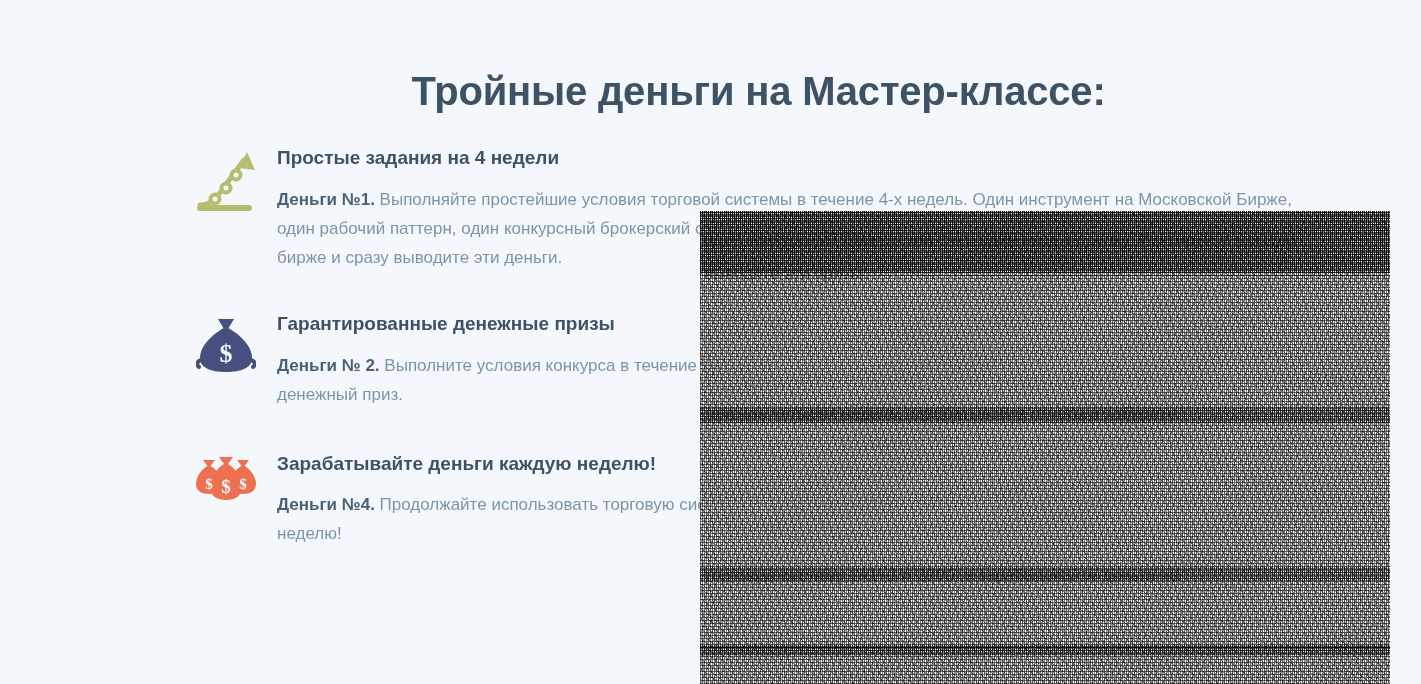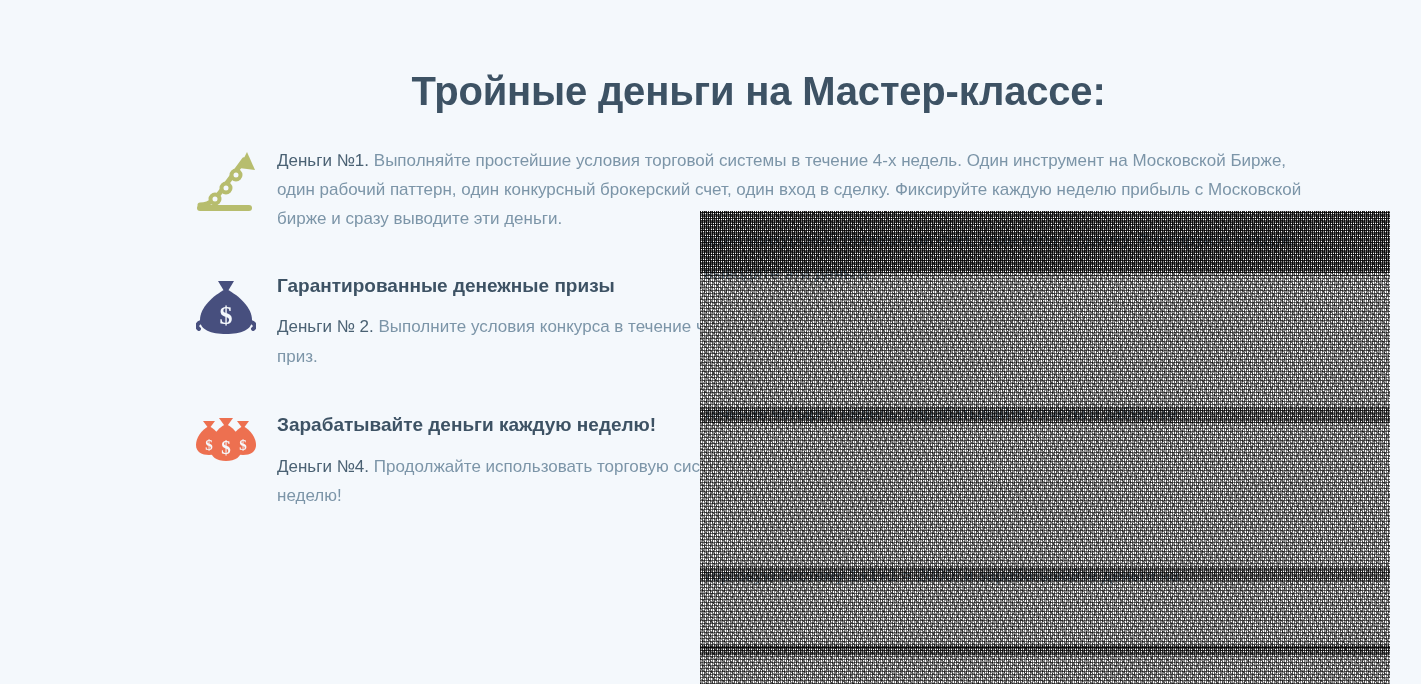--- a/index.html
+++ b/index.html
@@ -72,21 +72,21 @@
   }
   .feature-text {
     font-size: 17px;
     color: #7c95a8;
     line-height: 1.72;
     margin: 0;
     max-width: 1040px;
   }
   .feature-text b {
     color: #4a6173;
-    font-weight: normal;
+    font-weight: bold;
   }
 
   
   .row-1 { margin-bottom: 40px; }
   .row-2 { margin-bottom: 42px; }
 
   
   .noise-overlay {
     position: absolute;
     left: 652px;
@@ -200,20 +200,21 @@
           </g>
           <polygon points="50,2 58,20 42,18" fill="#b7bd6e"></polygon>
           <g fill="#f4f8fc" stroke="#b7bd6e" stroke-width="4">
             <circle cx="18" cy="49" r="4.5"></circle>
             <circle cx="29" cy="38" r="4.5"></circle>
             <circle cx="39" cy="25" r="4.5"></circle>
           </g>
         </svg>
       </div>
       <div class="feature-body">
+        <div class="feature-title">Простые задания на 4 недели</div>
         <p class="feature-text">
           <b>Деньги №1.</b>
           <span>Выполняйте простейшие условия торговой системы в течение 4-х недель. Один инструмент на Московской Бирже, один рабочий паттерн, один конкурсный брокерский счет, один вход в сделку. Фиксируйте каждую неделю прибыль с Московской бирже и сразу выводите эти деньги.</span>
         </p>
       </div>
     </div>
 
     <div class="feature-row row-2">
       <div class="feature-icon">
         <svg width="60" height="58" viewBox="0 0 60 58" aria-hidden="true">
@@ -264,18 +265,18 @@
   </div>
 
   <div class="noise-overlay">
     <div class="noise-dense-band nb1"></div>
     <div class="noise-dense-band nb2"></div>
     <div class="noise-dense-band nb3"></div>
     <div class="noise-dense-band nb4"></div>
     <div class="noise-seam seam-a"></div>
     <div class="noise-seam seam-b"></div>
     <div class="ghost-line g1">один конкурсный брокерский счет, один вход в сделку. Фиксируйте каждую</div>
-    <div class="ghost-line g2">выводите эти деньги.</div>
+    <div class="ghost-line g2">выводите эти призы.</div>
     <div class="ghost-line g3">течение четырех недель, зарабатывайте отчеты и заберите</div>
     <div class="ghost-line g4">торговую систему 1+1+1 = 2000! и зарабатывайте деньги на</div>
   </div>
 
 </div>
 
 </body></html>

